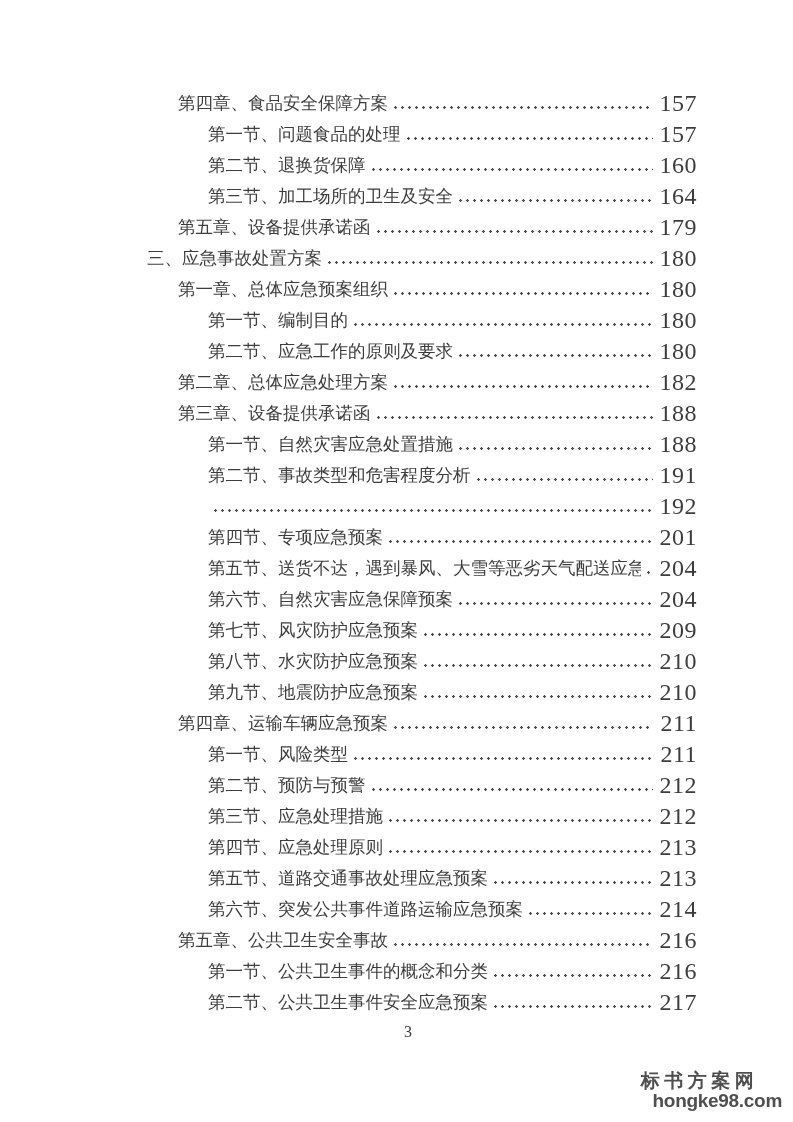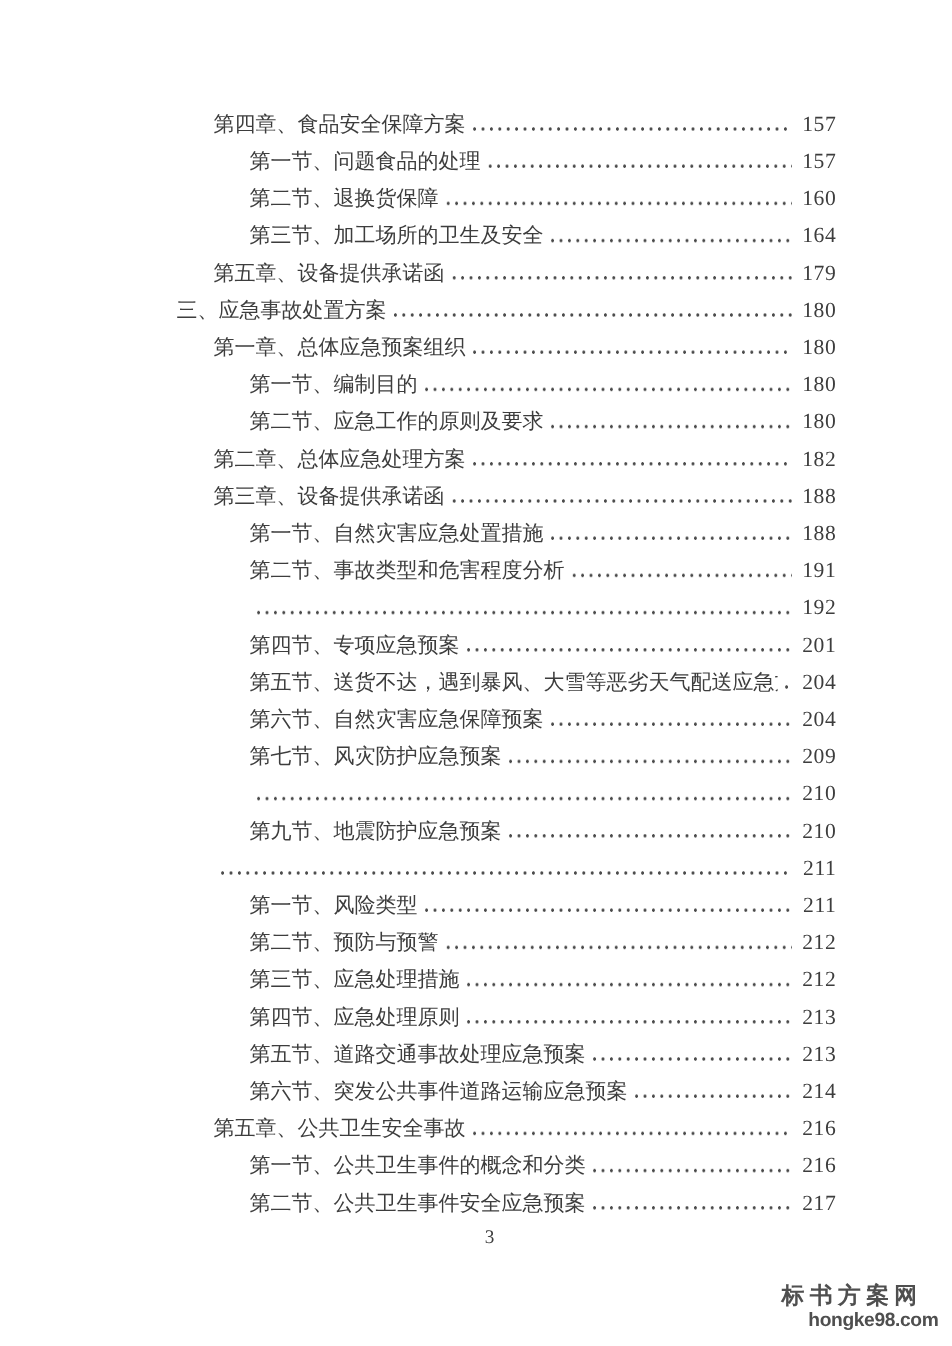--- a/index.html
+++ b/index.html
@@ -50,21 +50,21 @@
     margin: 0 7px 0 4px;
     background-image: radial-gradient(circle, var(--dots-color) 1.2px, rgba(0,0,0,0) 1.45px);
     background-repeat: repeat-x;
     background-size: 7px 3px;
     background-position: 0 18px;
   }
   .toc-page {
     flex: 0 0 auto;
     min-width: 30px;
     text-align: right;
-    font-size: 18px;
+    font-size: 24px;
     letter-spacing: 0.5px;
   }
   .footer-page-number {
     position: absolute;
     top: 1021px;
     left: 147px;
     width: 522px;
     text-align: center;
     font-size: 16px;
     line-height: 22px;
@@ -79,21 +79,21 @@
     font-family: "Liberation Sans", "DejaVu Sans", sans-serif;
     font-weight: bold;
   }
   .wm-site-name {
     font-size: 19px;
     line-height: 19px;
     letter-spacing: 4.5px;
     margin-right: -4.5px;
   }
   .wm-site-url {
-    font-size: 16px;
+    font-size: 19px;
     line-height: 21px;
     letter-spacing: -0.3px;
     margin-left: 40px;
   }
 </style>
 </head>
 <body>
 
 <div class="page">
 
@@ -199,31 +199,33 @@
     <span class="toc-page">204</span>
   </div>
 
   <div class="toc-row lvl2">
     <span class="toc-title">第七节、风灾防护应急预案</span>
     <span class="toc-dots"></span>
     <span class="toc-page">209</span>
   </div>
 
   <div class="toc-row lvl2">
+    <span class="toc-title">第八节、水灾防护应急预案</span>
     <span class="toc-dots"></span>
     <span class="toc-page">210</span>
   </div>
 
   <div class="toc-row lvl2">
     <span class="toc-title">第九节、地震防护应急预案</span>
     <span class="toc-dots"></span>
     <span class="toc-page">210</span>
   </div>
 
   <div class="toc-row lvl1">
+    <span class="toc-title">第四章、运输车辆应急预案</span>
     <span class="toc-dots"></span>
     <span class="toc-page">211</span>
   </div>
 
   <div class="toc-row lvl2">
     <span class="toc-title">第一节、风险类型</span>
     <span class="toc-dots"></span>
     <span class="toc-page">211</span>
   </div>
 

